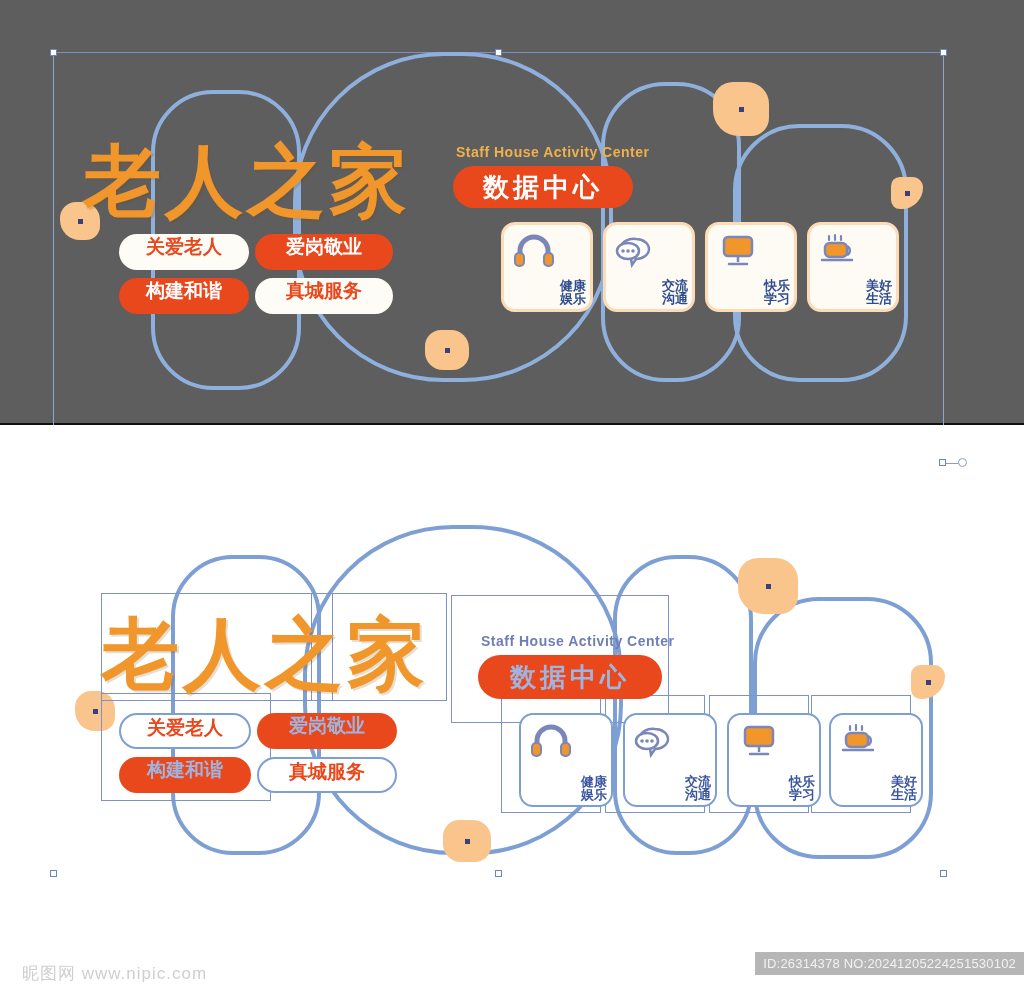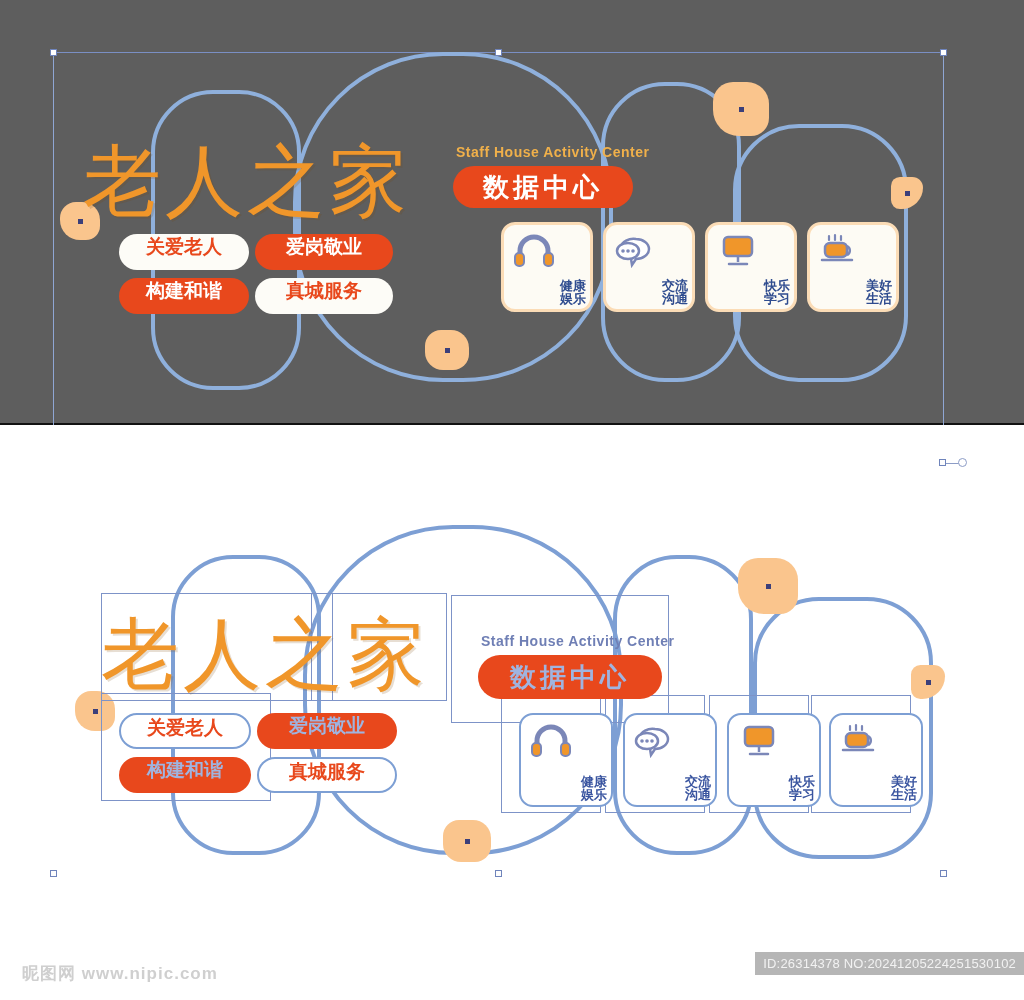--- a/index.html
+++ b/index.html
@@ -38,21 +38,21 @@
   .blob{
     position:absolute;background:#fac58d;
   }
   .blob .anchor{
     position:absolute;width:5px;height:5px;background:#3b3f7a;
     left:50%;top:50%;margin-left:-2px;margin-top:-2px;
   }
 
   
   .title-cn{
-    position:absolute;font-weight:normal;color:#f0962a;
+    position:absolute;font-weight:bold;color:#f0962a;
     letter-spacing:4px;white-space:nowrap;
     text-shadow:2px 2px 0 rgba(120,70,10,.18);
     font-family:"DejaVu Sans","Liberation Sans",sans-serif;
   }
   .outline .title-cn{
     color:#f0962a;
   }
 
   
   .pill{
@@ -104,21 +104,21 @@
   }
   .rot-line{position:absolute;height:1px;background:#8c9cc6;}
   .guide-v{position:absolute;width:1px;background:#8fa6d4;}
 
   
   .wf{position:absolute;border:1px solid #7d93c8;box-sizing:border-box;}
 
   
   .wm-left{
     position:absolute;left:22px;top:962px;color:#cfcfcf;font-size:17px;
-    font-weight:bold;letter-spacing:1px;white-space:nowrap;
+    font-weight:normal;letter-spacing:1px;white-space:nowrap;
     -webkit-text-stroke:0;
   }
   .wm-badge{
     position:absolute;right:0px;top:952px;background:#b6b6b6;color:#f2f2f2;
     font-size:13px;padding:4px 8px;white-space:nowrap;letter-spacing:.2px;
   }
 </style>
 </head>
 <body>
 

